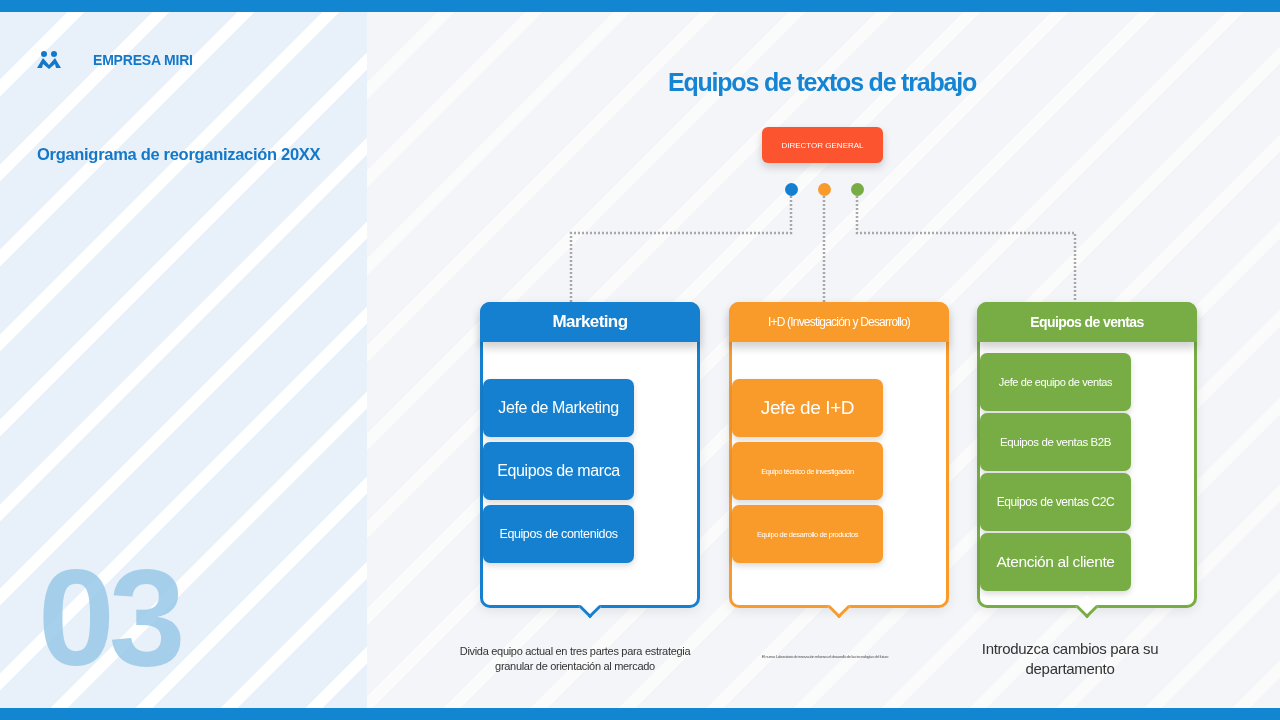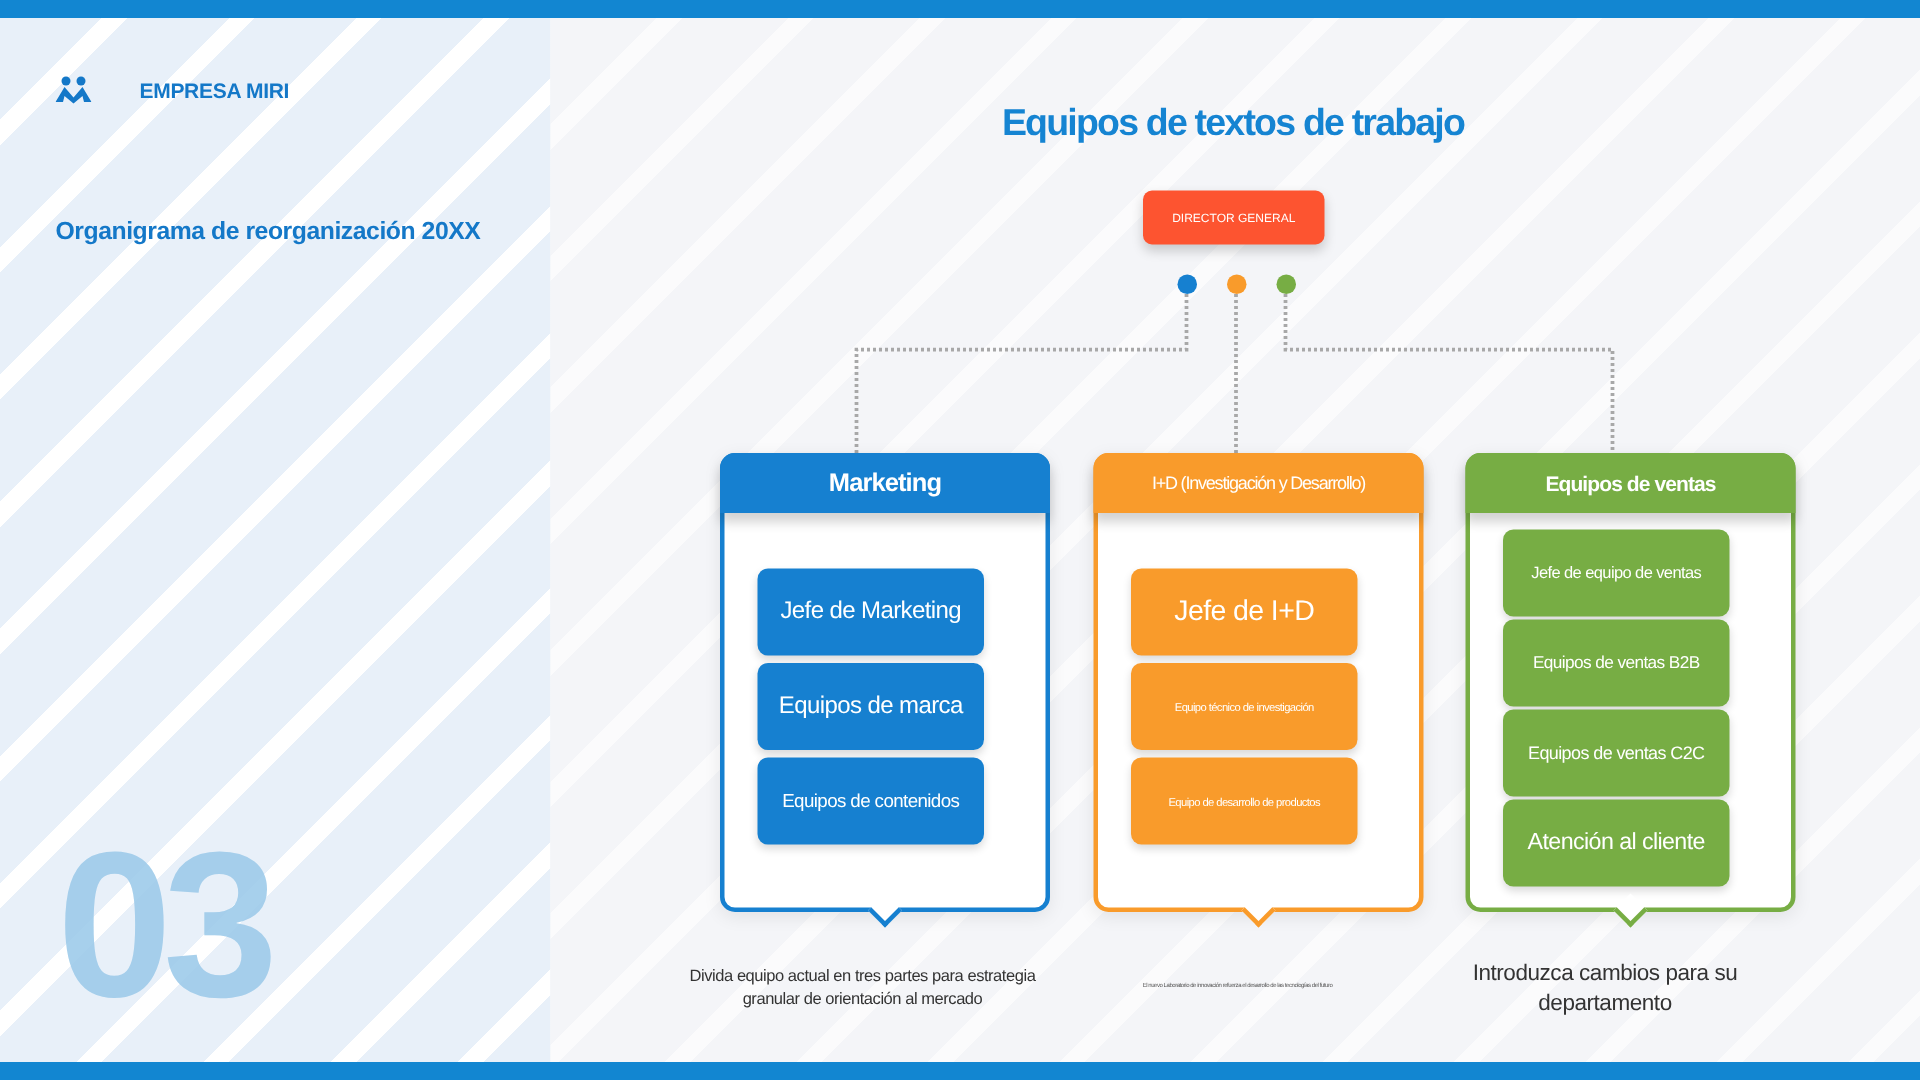--- a/index.html
+++ b/index.html
@@ -75,21 +75,21 @@
   .dept-card.blue .header { background: #1680d0; font-size: 17px; }
   .dept-card.blue .notch { border-color: #1680d0; }
   .dept-card.orange { left: 729px; border-color: #f99b2b; padding-left: 32px; }
   .dept-card.orange .header { background: #f99b2b; font-size: 12px; font-weight: normal; letter-spacing: -0.8px; }
   .dept-card.orange .notch { border-color: #f99b2b; }
   .dept-card.green { left: 977px; border-color: #77ad44; }
   .dept-card.green .header { background: #77ad44; font-size: 14px; }
   .dept-card.green .notch { border-color: #77ad44; }
 
   .role-box {
-    position: absolute; left: 22px; width: 151px; height: 58px; border-radius: 7px;
+    position: absolute; left: 0; width: 151px; height: 58px; border-radius: 7px;
     color: #fff; display: flex; align-items: center; justify-content: center; text-align: right;
     box-shadow: 0 3px 6px rgba(0,0,0,0.15); letter-spacing: -0.4px;
   }
   .blue .role-box { background: #1680d0; }
   .orange .role-box { background: #f99b2b; }
   .green .role-box { background: #77ad44; height: 58px; }
 
   .caption {
     position: absolute; top: 644px; text-align: center; color: #333;
     letter-spacing: -0.3px;

